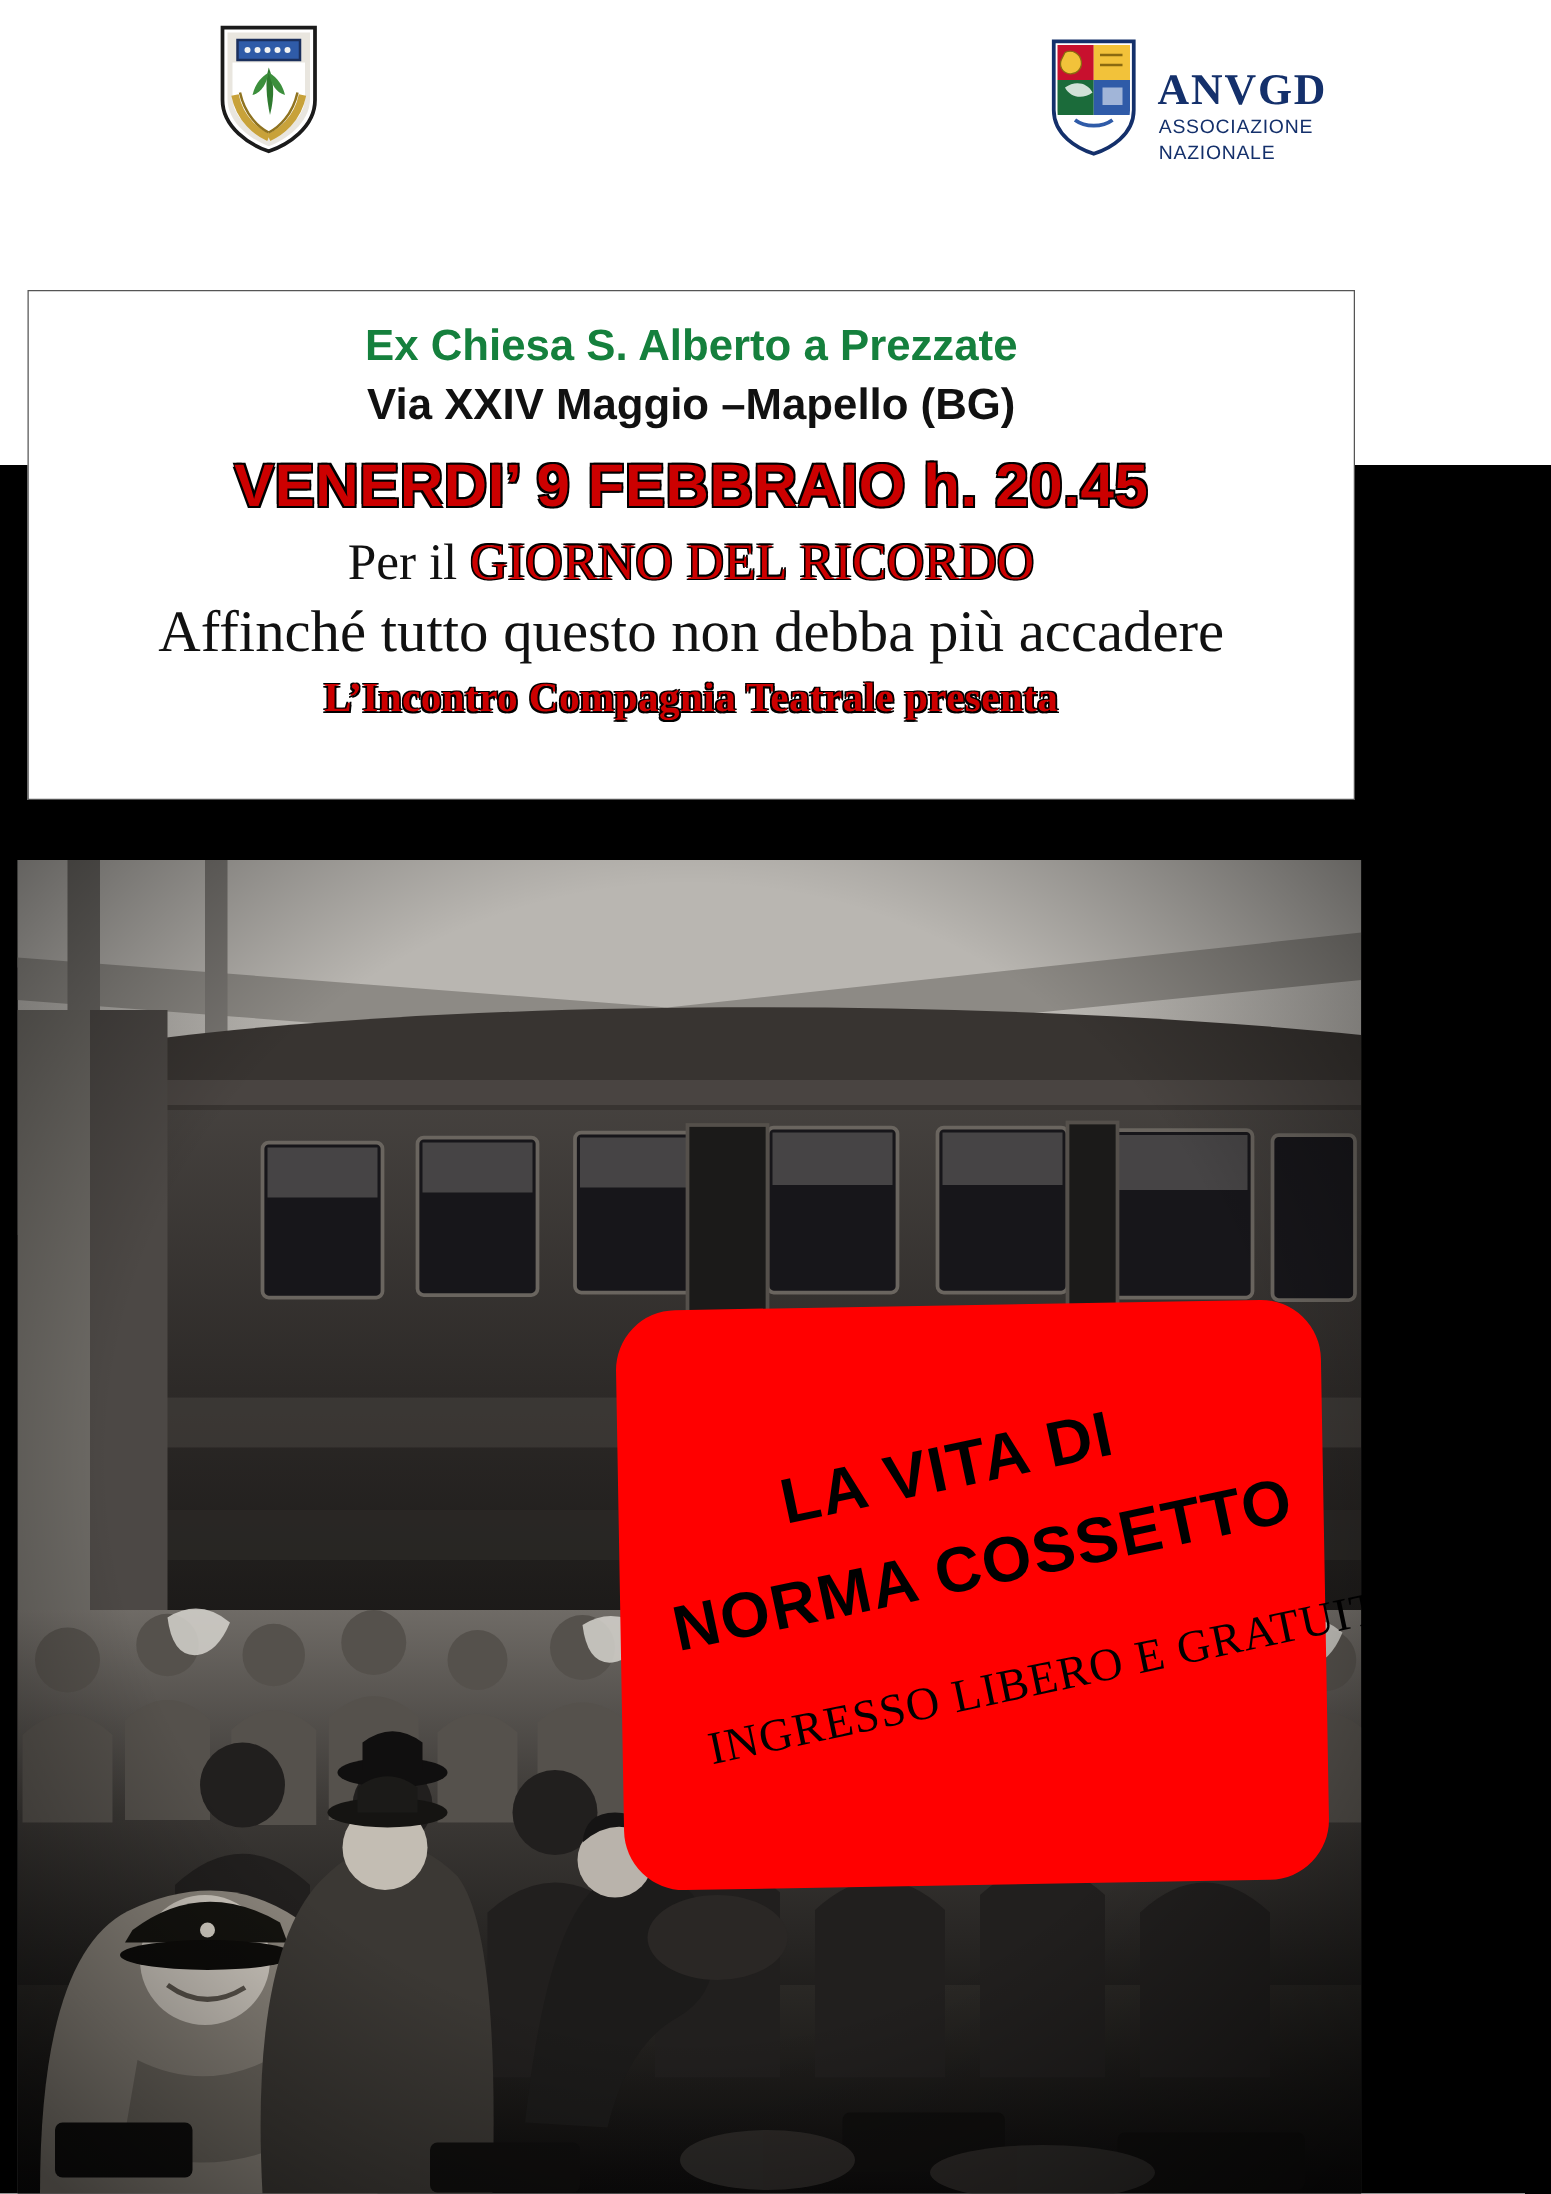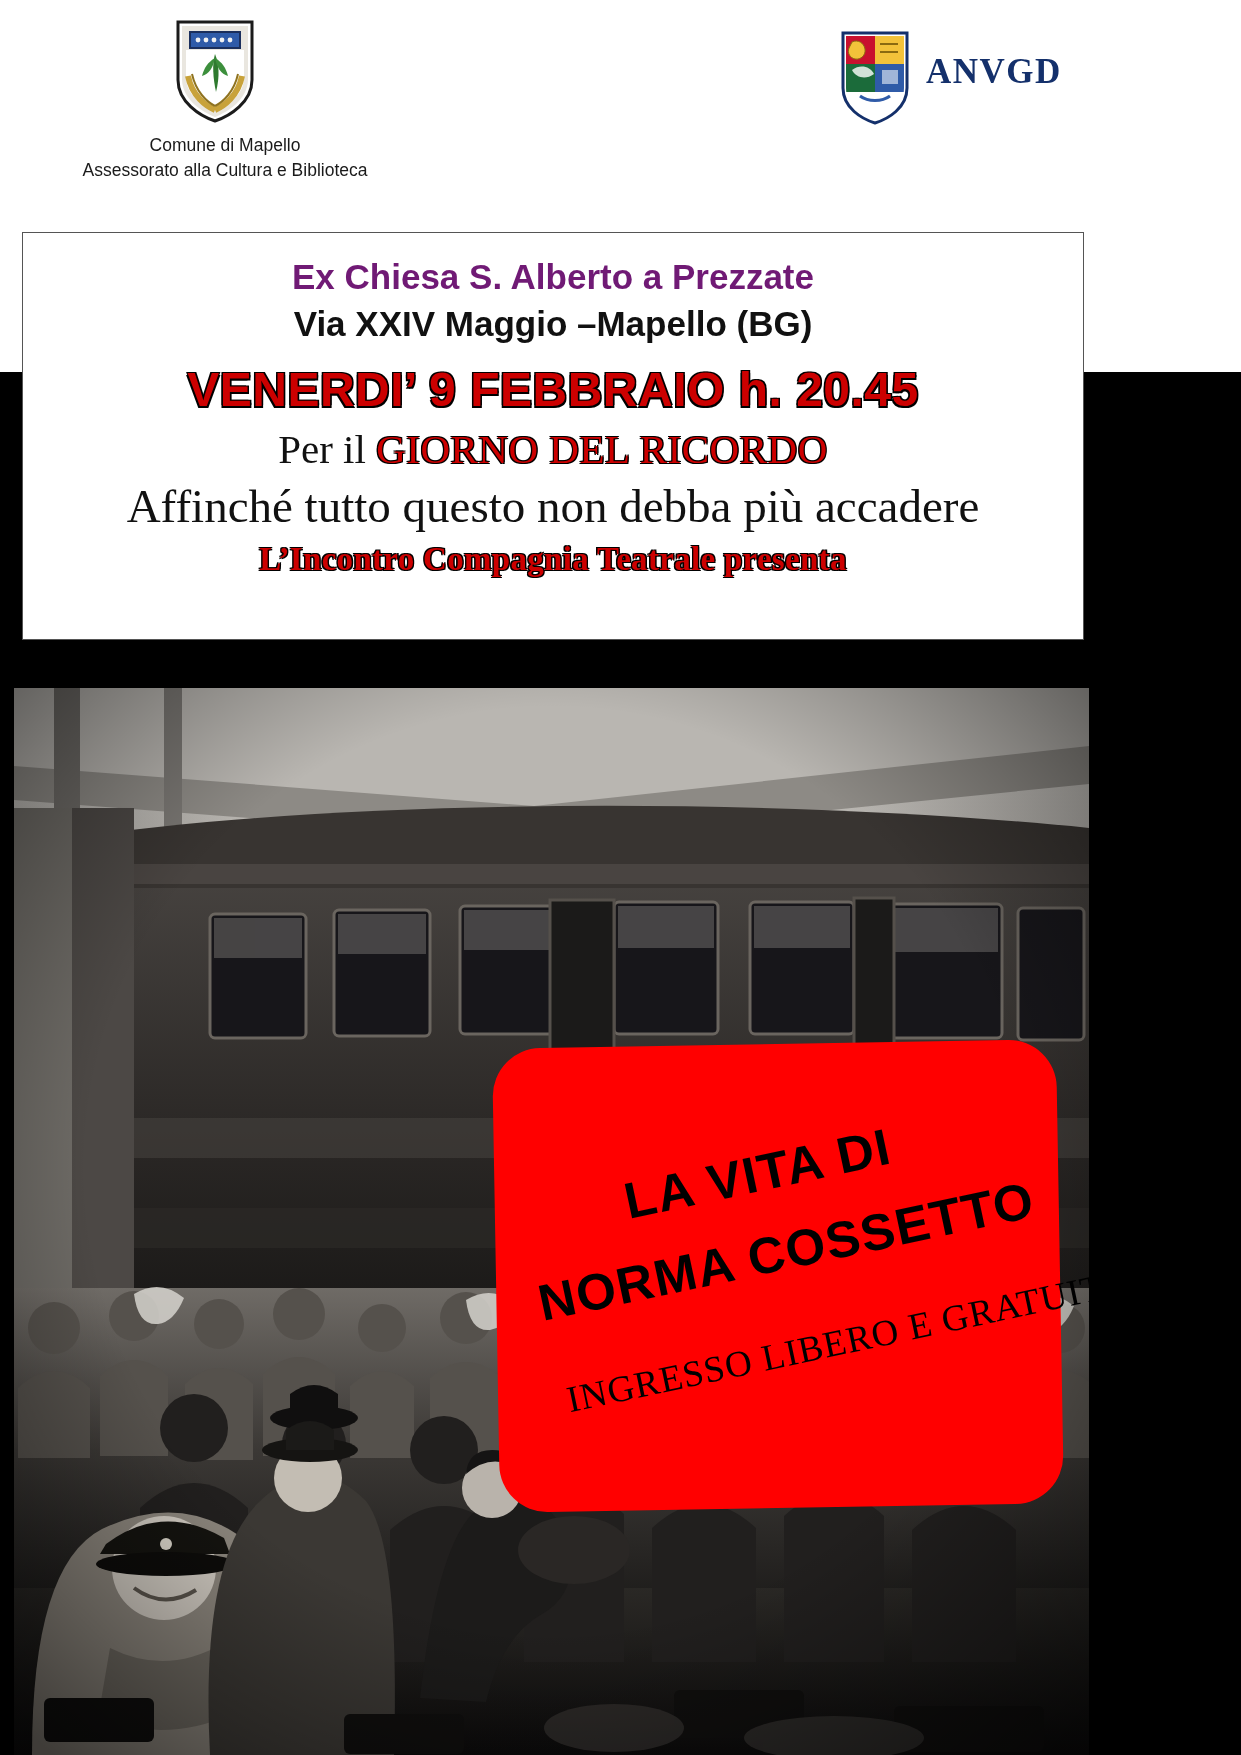--- a/index.html
+++ b/index.html
@@ -98,21 +98,21 @@
     height: 408px;
     background: #ffffff;
     border: 1px solid #555;
     box-sizing: border-box;
     text-align: center;
   }
   .line-venue {
     margin-top: 20px;
     font-size: 35px;
     font-weight: bold;
-    color: #701a75;
+    color: #15803d;
     font-family: "Liberation Sans", sans-serif;
     line-height: 1.35;
   }
   .line-address {
     font-size: 35px;
     font-weight: bold;
     color: #111;
     font-family: "Liberation Sans", sans-serif;
     line-height: 1.35;
   }
@@ -244,24 +244,20 @@
         <path d="M43 36 C47 46 48 58 44 74 C41 60 40 46 43 36 Z" fill="#2f7a2f"></path>
         <path d="M43 40 C50 44 54 50 56 58 C49 56 45 50 43 40 Z" fill="#3c8f3c"></path>
         <path d="M43 40 C36 44 32 50 30 58 C37 56 41 50 43 40 Z" fill="#3c8f3c"></path>
         <path d="M16 58 C20 78 34 88 43 92" fill="none" stroke="#c8a23a" stroke-width="6"></path>
         <path d="M70 58 C66 78 52 88 43 92" fill="none" stroke="#c8a23a" stroke-width="6"></path>
         <path d="M20 56 C24 74 35 84 43 88" fill="none" stroke="#8f7320" stroke-width="2"></path>
         <path d="M66 56 C62 74 51 84 43 88" fill="none" stroke="#8f7320" stroke-width="2"></path>
       </svg>
     </div>
 
-    <div class="comune-text">
-      <div>Comune di Mapello</div>
-      <div>Assessorato alla Cultura e Biblioteca</div>
-    </div>
 
     <div class="anvgd-block">
       <div class="anvgd-shield">
         <svg width="70" height="96" viewBox="0 0 70 96">
           <path d="M3 3 H67 V58 C67 78 48 89 35 93 C22 89 3 78 3 58 Z" fill="#ffffff" stroke="#14306b" stroke-width="3"></path>
           <path d="M6 6 H35 V34 H6 Z" fill="#c8102e"></path>
           <path d="M35 6 H64 V34 H35 Z" fill="#f2c23a"></path>
           <path d="M6 34 H35 V62 H6 Z" fill="#1b6b3a"></path>
           <path d="M35 34 H64 V62 H35 Z" fill="#2f5ba8"></path>
           <path d="M6 62 H64 V58 C64 76 47 86 35 90 C23 86 6 76 6 58 Z" fill="#ffffff"></path>
@@ -269,20 +265,21 @@
             <path d="M12 12 c6 -3 12 1 13 7 c1 6 -4 11 -10 10 c-5 -1 -8 -6 -6 -11 z"></path>
           </g>
           <path d="M40 14 h18 M40 22 h18" stroke="#8a6a10" stroke-width="2" fill="none"></path>
           <path d="M12 40 c8 -6 18 -4 22 4 c-8 6 -18 4 -22 -4 z" fill="#ffffff" opacity="0.8"></path>
           <path d="M42 40 h16 v14 h-16 z" fill="#ffffff" opacity="0.55"></path>
           <path d="M20 66 c8 6 22 6 30 0" stroke="#2f5ba8" stroke-width="3" fill="none"></path>
         </svg>
       </div>
       <div class="anvgd-title">ANVGD</div>
       <div class="anvgd-sub">
+        <div>ASSOCIAZIONE NAZIONALE</div>
       </div>
     </div>
   </div>
 
   <div class="white-box">
     <div class="line-venue">Ex Chiesa S. Alberto a Prezzate</div>
     <div class="line-address">Via XXIV Maggio –Mapello (BG)</div>
     <div class="line-date">VENERDI’ 9 FEBBRAIO h. 20.45</div>
     <div class="line-ricordo">
       <span>Per il </span><span class="red">GIORNO DEL RICORDO</span>

